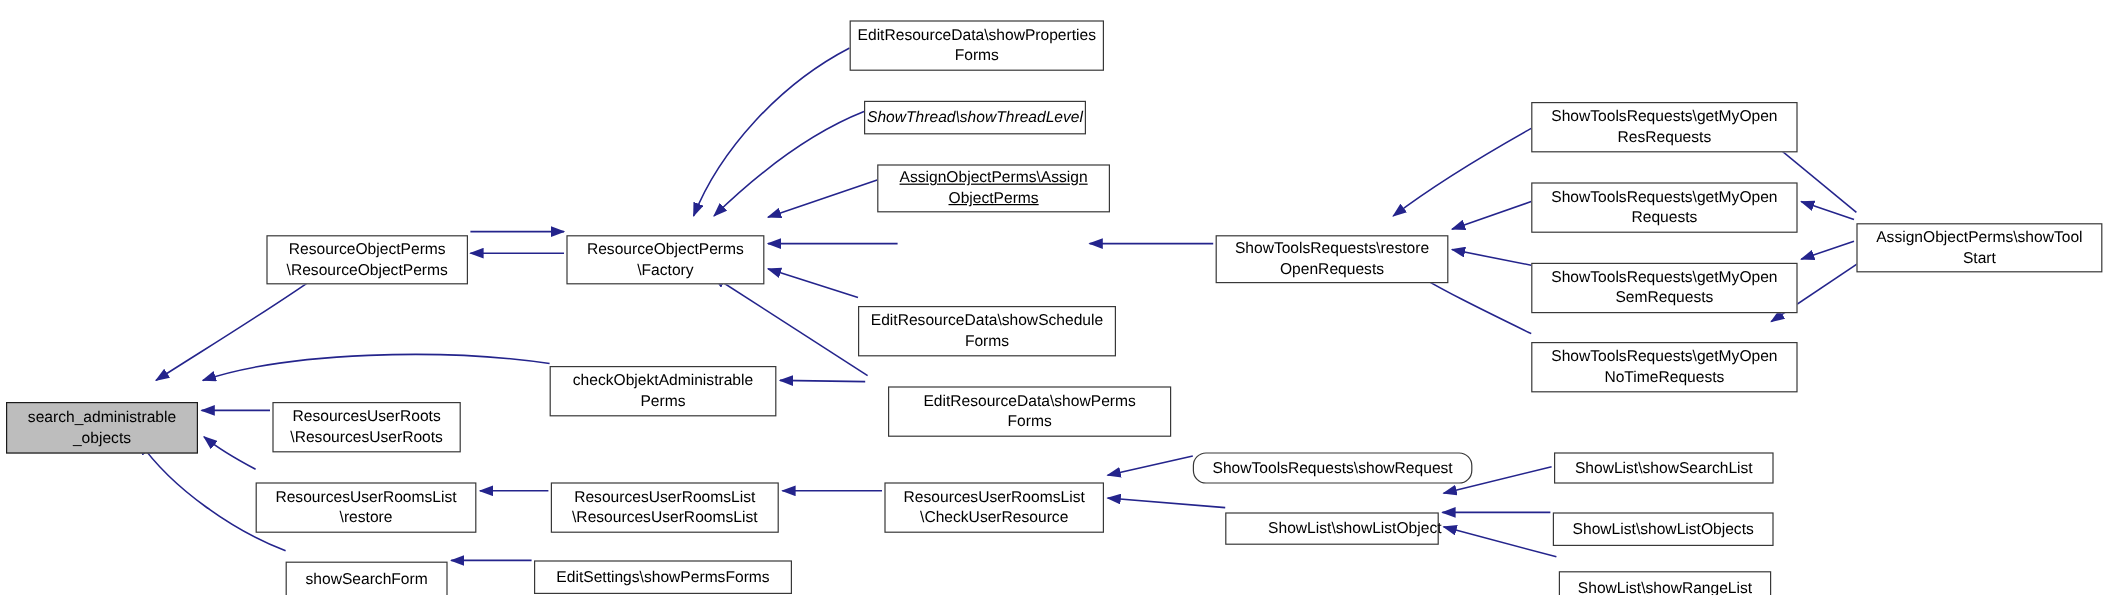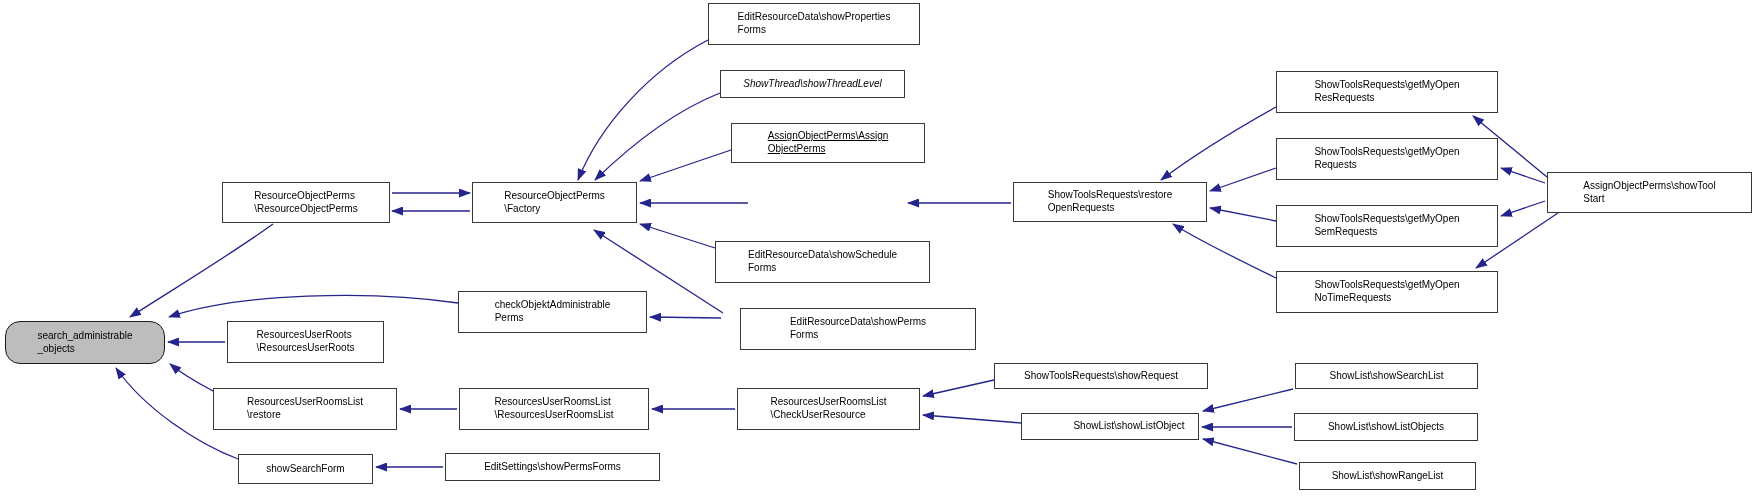--- a/index.html
+++ b/index.html
@@ -19,27 +19,29 @@
   }
   svg.edges{position:absolute;left:0;top:0;}
   svg.edges path{stroke:var(--edge-color);stroke-width:1.3;fill:none;}
   svg.edges .ah{fill:var(--edge-color);stroke:none;}
   .node{
     position:absolute;
     box-sizing:border-box;
     border:1px solid var(--node-border);
     background:var(--node-fill);
     color:#000;
-    font-size:10px;
+    font-size:13px;
     line-height:1.28;
     display:flex;align-items:center;justify-content:center;
+    text-align:center;
     white-space:pre-line;
     cursor:pointer;
+    margin-top:14px;
   }
-  .node.focus{background:var(--focus-fill);border-color:#1a1a1a;border-radius:15px;}
+  .node.focus{background:var(--focus-fill);border-color:#1a1a1a;}
 </style>
 </head>
 <body>
 
 <div class="canvas">
 
   <svg class="edges" width="1757" height="496" viewBox="0 0 1757 496">
     <defs>
       <marker id="arrow" markerUnits="userSpaceOnUse" markerWidth="12" markerHeight="9" refX="11" refY="4.5" orient="auto">
         <path class="ah" d="M0,0 L12,4.5 L0,9 Z"></path>
@@ -108,21 +110,21 @@
   <div class="node" style="left:1547px;top:172px;width:205px;height:41px;">AssignObjectPerms\showTool
 Start</div>
   <div class="node" style="left:227px;top:321px;width:157px;height:42px;">ResourcesUserRoots
 \ResourcesUserRoots</div>
   <div class="node" style="left:213px;top:388px;width:184px;height:42px;">ResourcesUserRoomsList
 \restore</div>
   <div class="node" style="left:459px;top:388px;width:190px;height:42px;">ResourcesUserRoomsList
 \ResourcesUserRoomsList</div>
   <div class="node" style="left:737px;top:388px;width:183px;height:42px;">ResourcesUserRoomsList
 \CheckUserResource</div>
-  <div class="node" style="left:994px;top:363px;width:214px;height:26px;">ShowToolsRequests\showRequest</div>
+  <div class="node" style="left:994px;top:363px;width:233px;height:26px;border-radius:11px;">ShowToolsRequests\showRequest</div>
   <div class="node" style="left:1021px;top:413px;width:178px;height:27px;padding-left:38px;">ShowList\showListObject</div>
   <div class="node" style="left:1295px;top:363px;width:183px;height:26px;">ShowList\showSearchList</div>
   <div class="node" style="left:1294px;top:413px;width:184px;height:28px;">ShowList\showListObjects</div>
   <div class="node" style="left:1299px;top:462px;width:177px;height:28px;">ShowList\showRangeList</div>
   <div class="node" style="left:238px;top:454px;width:135px;height:30px;">showSearchForm</div>
   <div class="node" style="left:445px;top:453px;width:215px;height:28px;">EditSettings\showPermsForms</div>
 
 </div>
 
 </body></html>

